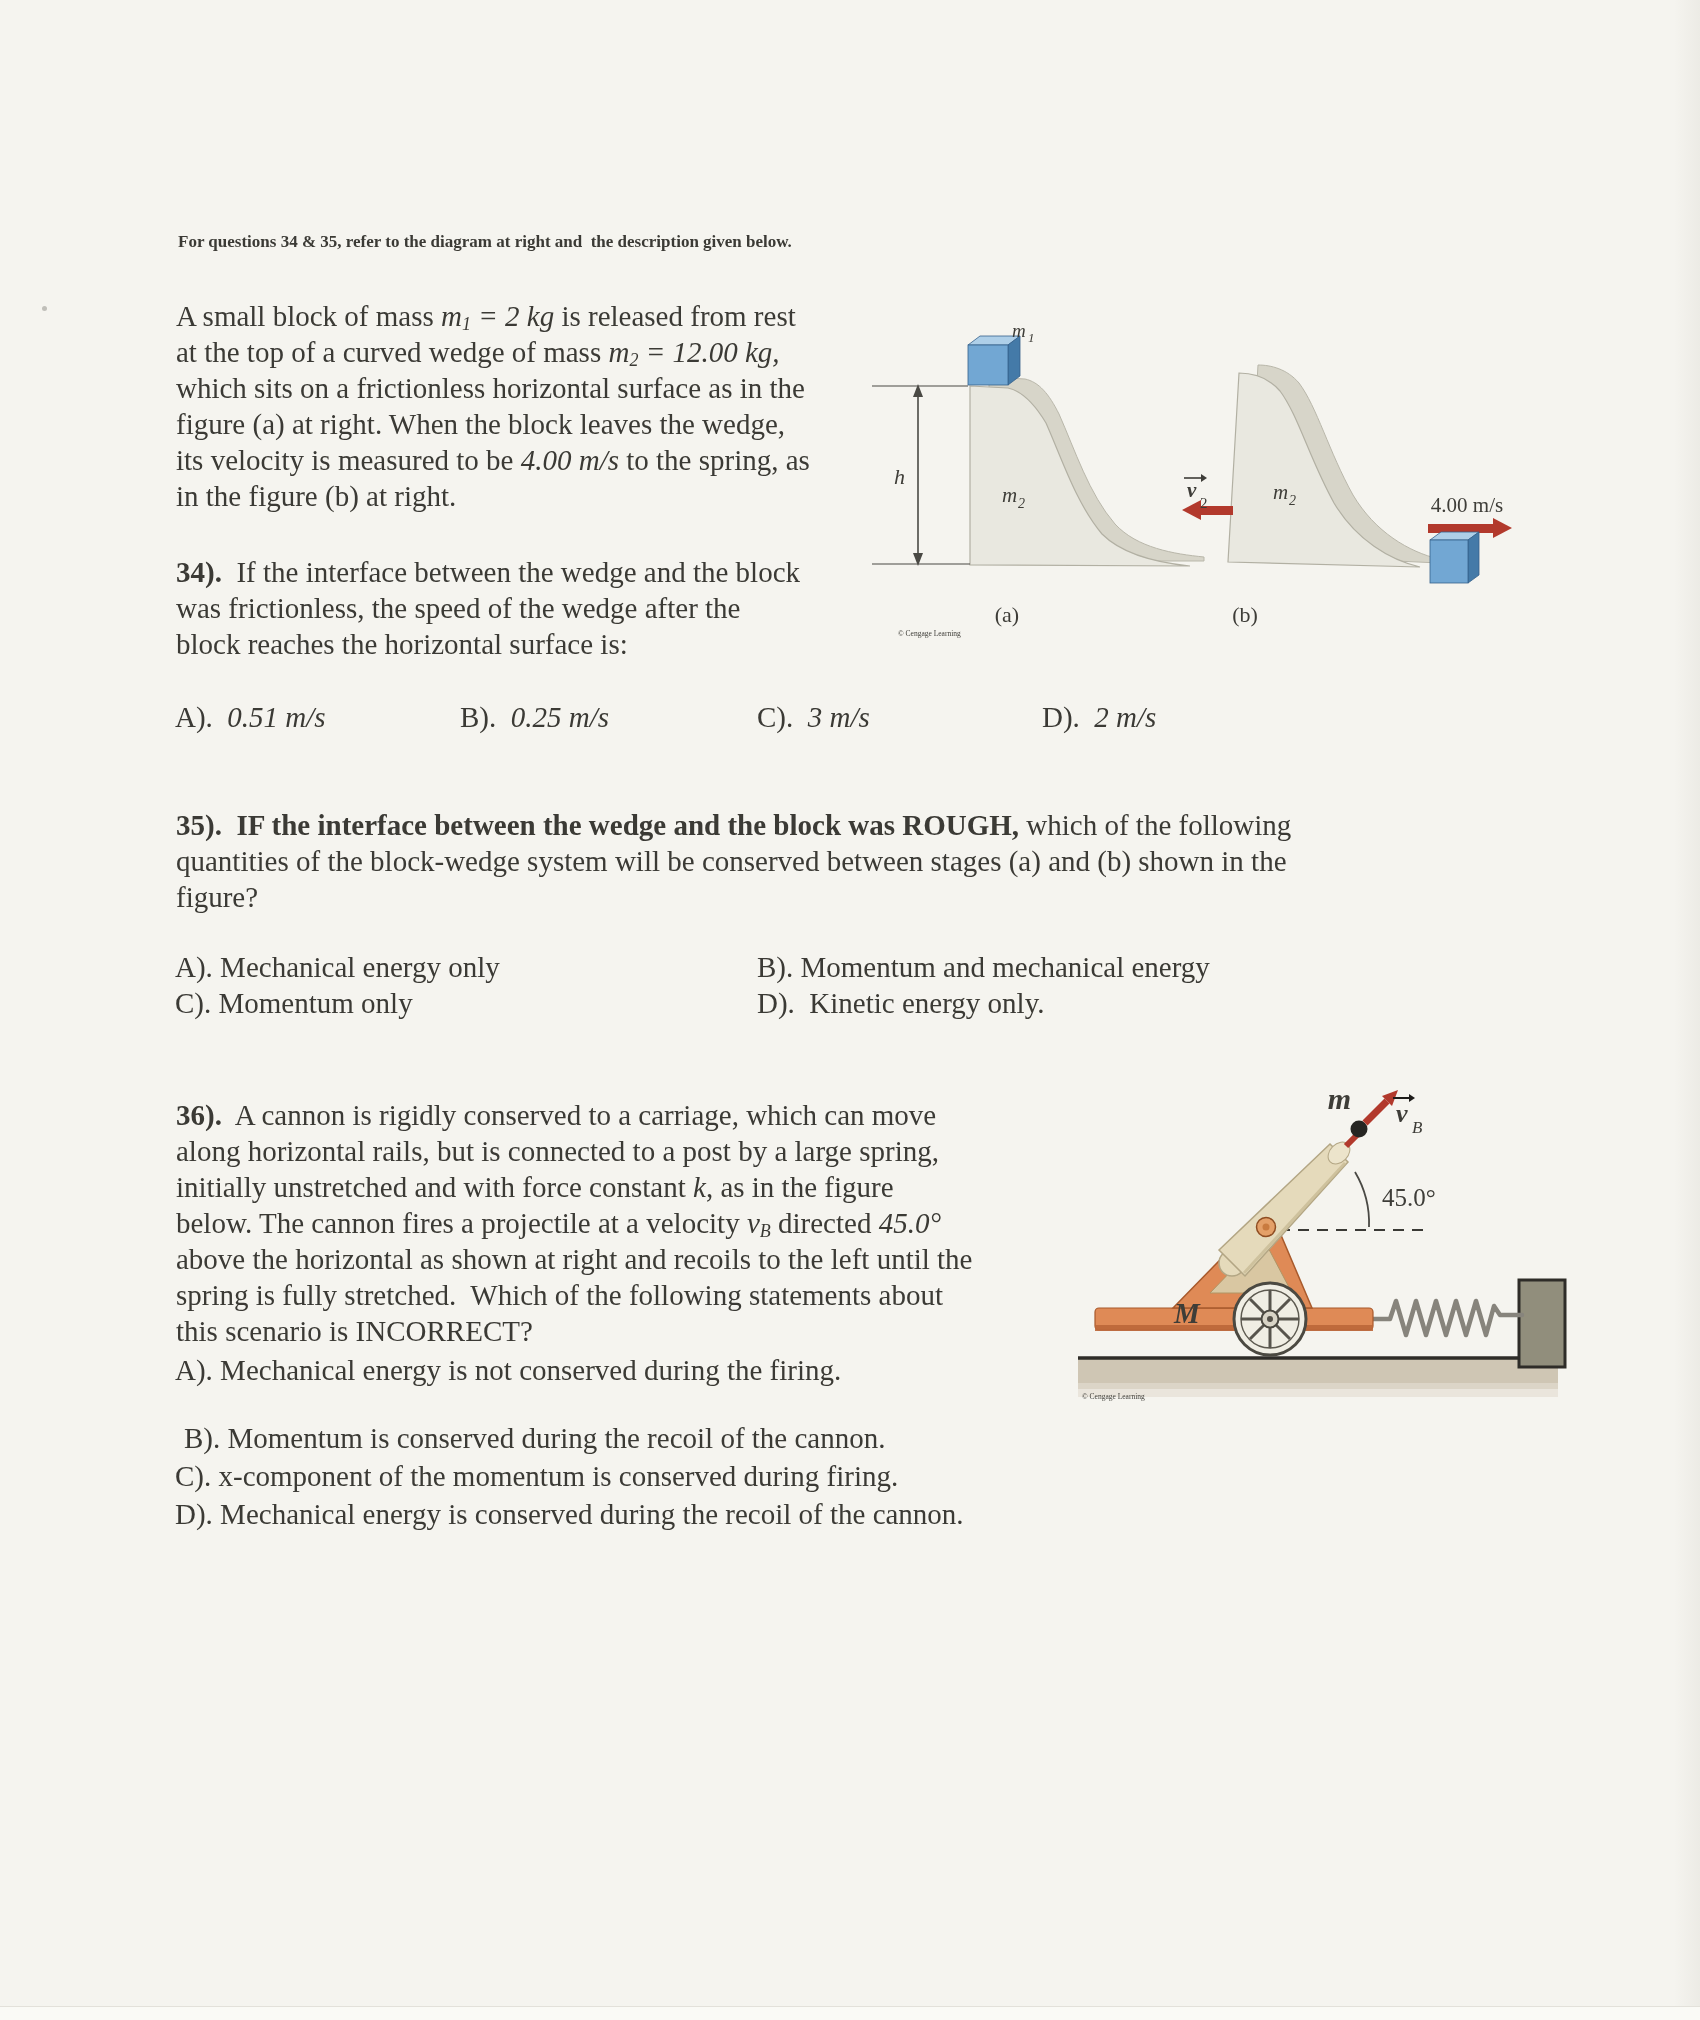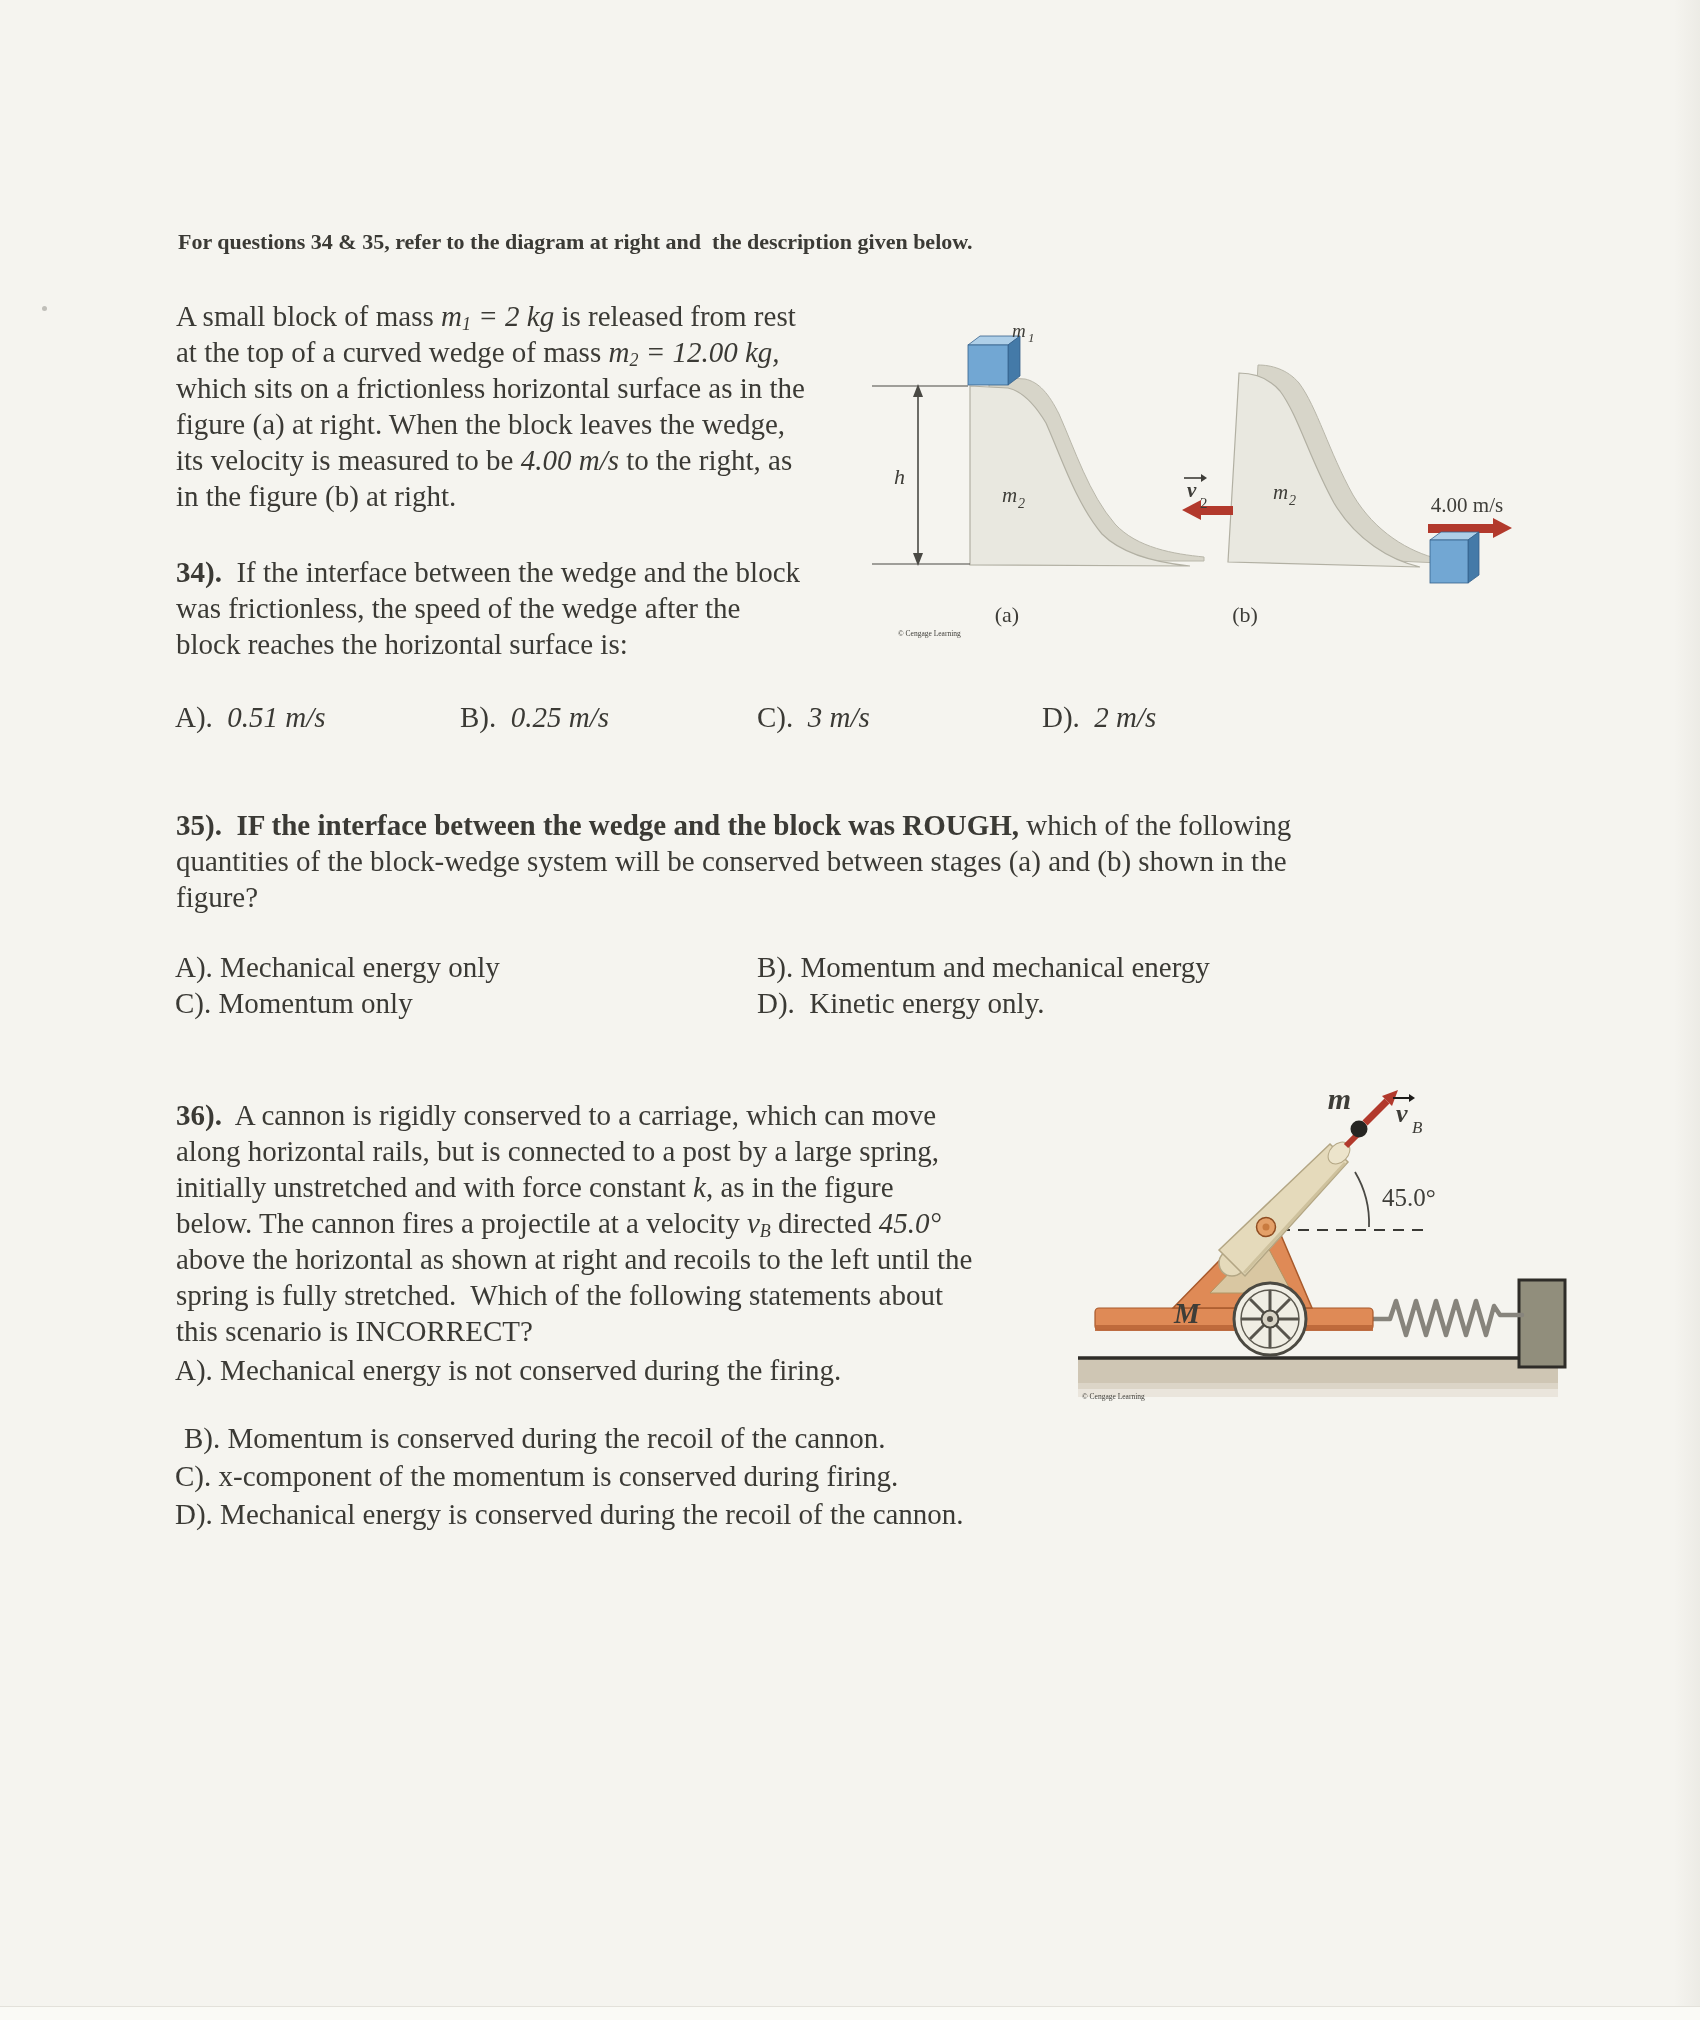--- a/index.html
+++ b/index.html
@@ -1,20 +1,20 @@
 <!DOCTYPE html>
 <html><head>
 <meta charset="utf-8">
 <style>
   html,body{margin:0;padding:0;}
   body{width:1700px;height:2020px;background:#eceae4;}
   .page{position:relative;width:1700px;height:2020px;background:#f5f4ef;overflow:hidden;
         font-family:"Liberation Serif",serif;color:#3b3a35;}
   .line{position:absolute;white-space:pre;font-size:29px;line-height:36px;}
-  .hdr{font-size:22px;}
+  .hdr{font-size:17px;}
   .b{font-weight:bold;}
   .i{font-style:italic;}
   .sub{font-size:0.62em;vertical-align:-0.22em;font-style:italic;}
   .fig{position:absolute;}
   .fig text{font-family:"Liberation Serif",serif;fill:#3e3d38;}
   .artifact-dot{position:absolute;left:42px;top:306px;width:5px;height:5px;border-radius:50%;
         background:#a9a8a2;opacity:.7;}
   .edge-right{position:absolute;top:0;right:0;width:26px;height:2020px;
         background:linear-gradient(to right, rgba(120,115,100,0), rgba(120,115,100,0.07));}
   .bottom-strip{position:absolute;left:0;top:2006px;width:1700px;height:14px;
@@ -24,21 +24,21 @@
 <body>
 
 <div class="page">
 
   <div class="line hdr" style="left:178px;top:224px"><span class="b">For questions 34 &amp; 35, refer to the diagram at right and  the description given below.</span></div>
 
   <div class="line" style="left:176px;top:298px"><span>A small block of mass </span><span class="i">m</span><span class="sub">1</span><span class="i"> = 2 kg</span><span> is released from rest</span></div>
   <div class="line" style="left:176px;top:334px"><span>at the top of a curved wedge of mass </span><span class="i">m</span><span class="sub">2</span><span class="i"> = 12.00 kg,</span></div>
   <div class="line" style="left:176px;top:370px"><span>which sits on a frictionless horizontal surface as in the</span></div>
   <div class="line" style="left:176px;top:406px"><span>figure (a) at right. When the block leaves the wedge,</span></div>
-  <div class="line" style="left:176px;top:442px"><span>its velocity is measured to be </span><span class="i">4.00 m/s</span><span> to the right, as</span></div>
+  <div class="line" style="left:176px;top:442px"><span>its velocity is measured to be </span><span class="i">4.00 m/s</span><span> to the spring, as</span></div>
   <div class="line" style="left:176px;top:478px"><span>in the figure (b) at right.</span></div>
 
   <div class="line" style="left:176px;top:554px"><span class="b">34).</span><span>  If the interface between the wedge and the block</span></div>
   <div class="line" style="left:176px;top:590px"><span>was frictionless, the speed of the wedge after the</span></div>
   <div class="line" style="left:176px;top:626px"><span>block reaches the horizontal surface is:</span></div>
 
   <div class="line" style="left:175px;top:699px"><span>A).  </span><span class="i">0.51 m/s</span></div>
   <div class="line" style="left:460px;top:699px"><span>B).  </span><span class="i">0.25 m/s</span></div>
   <div class="line" style="left:757px;top:699px"><span>C).  </span><span class="i">3 m/s</span></div>
   <div class="line" style="left:1042px;top:699px"><span>D).  </span><span class="i">2 m/s</span></div>

